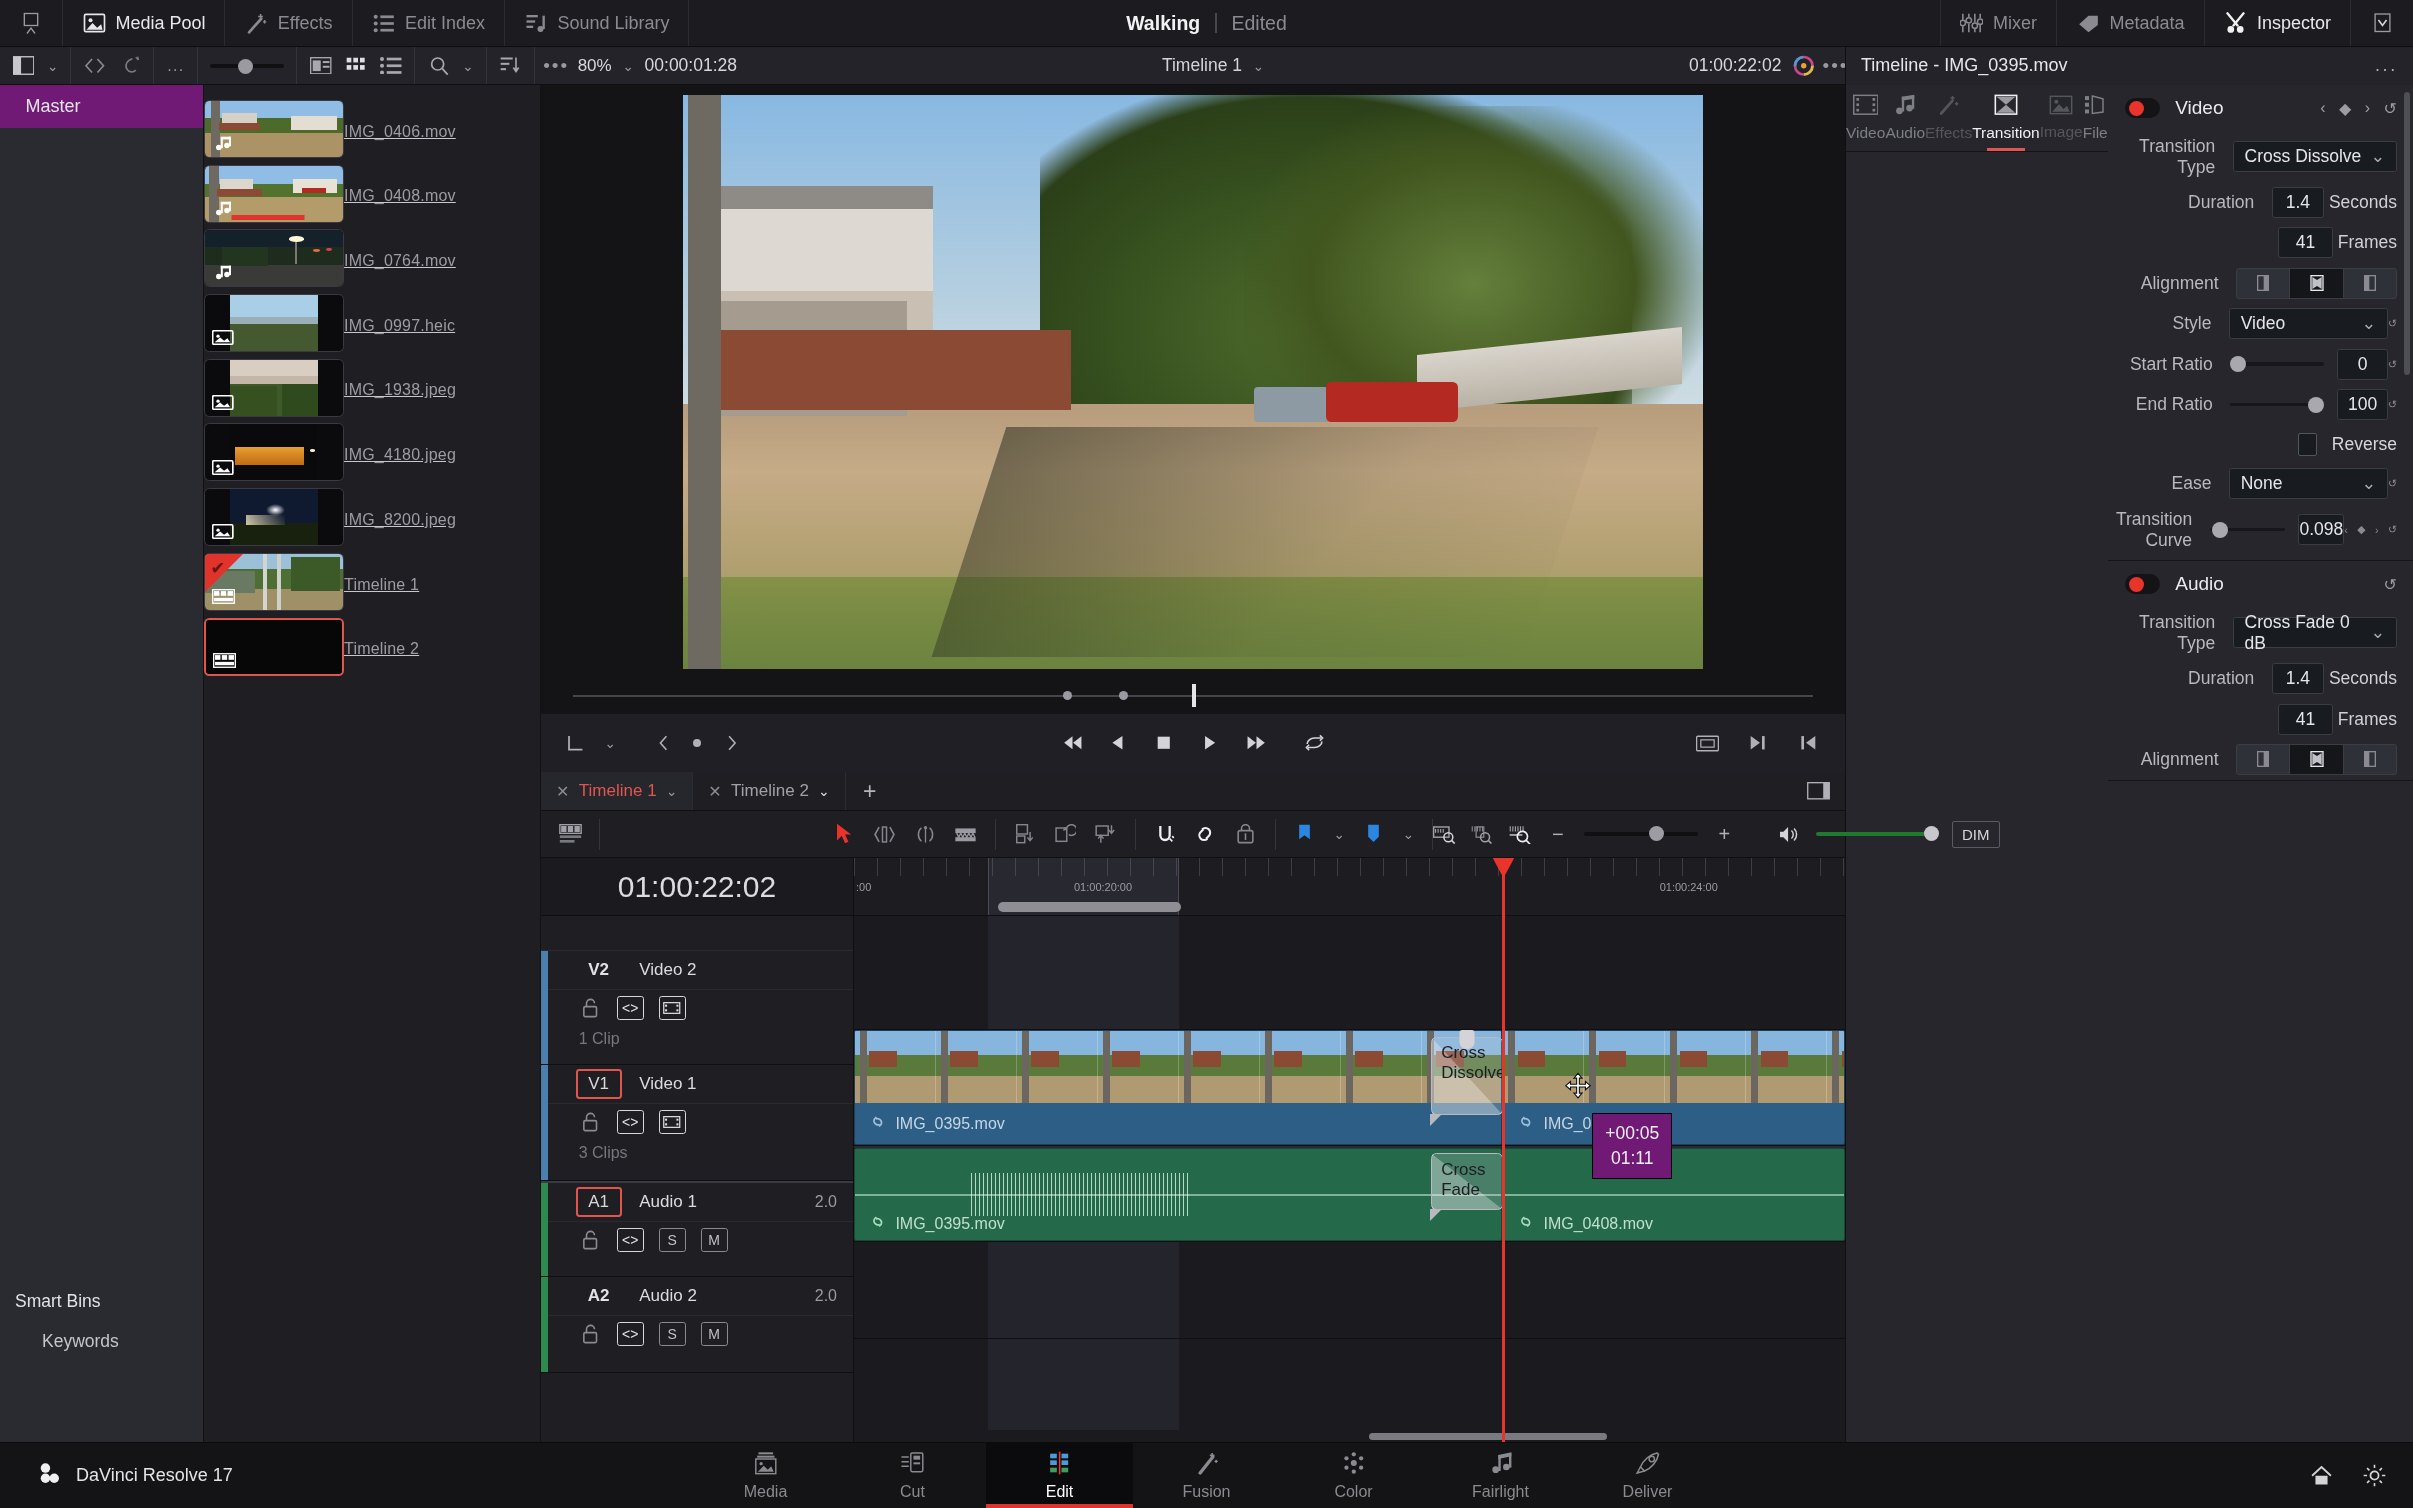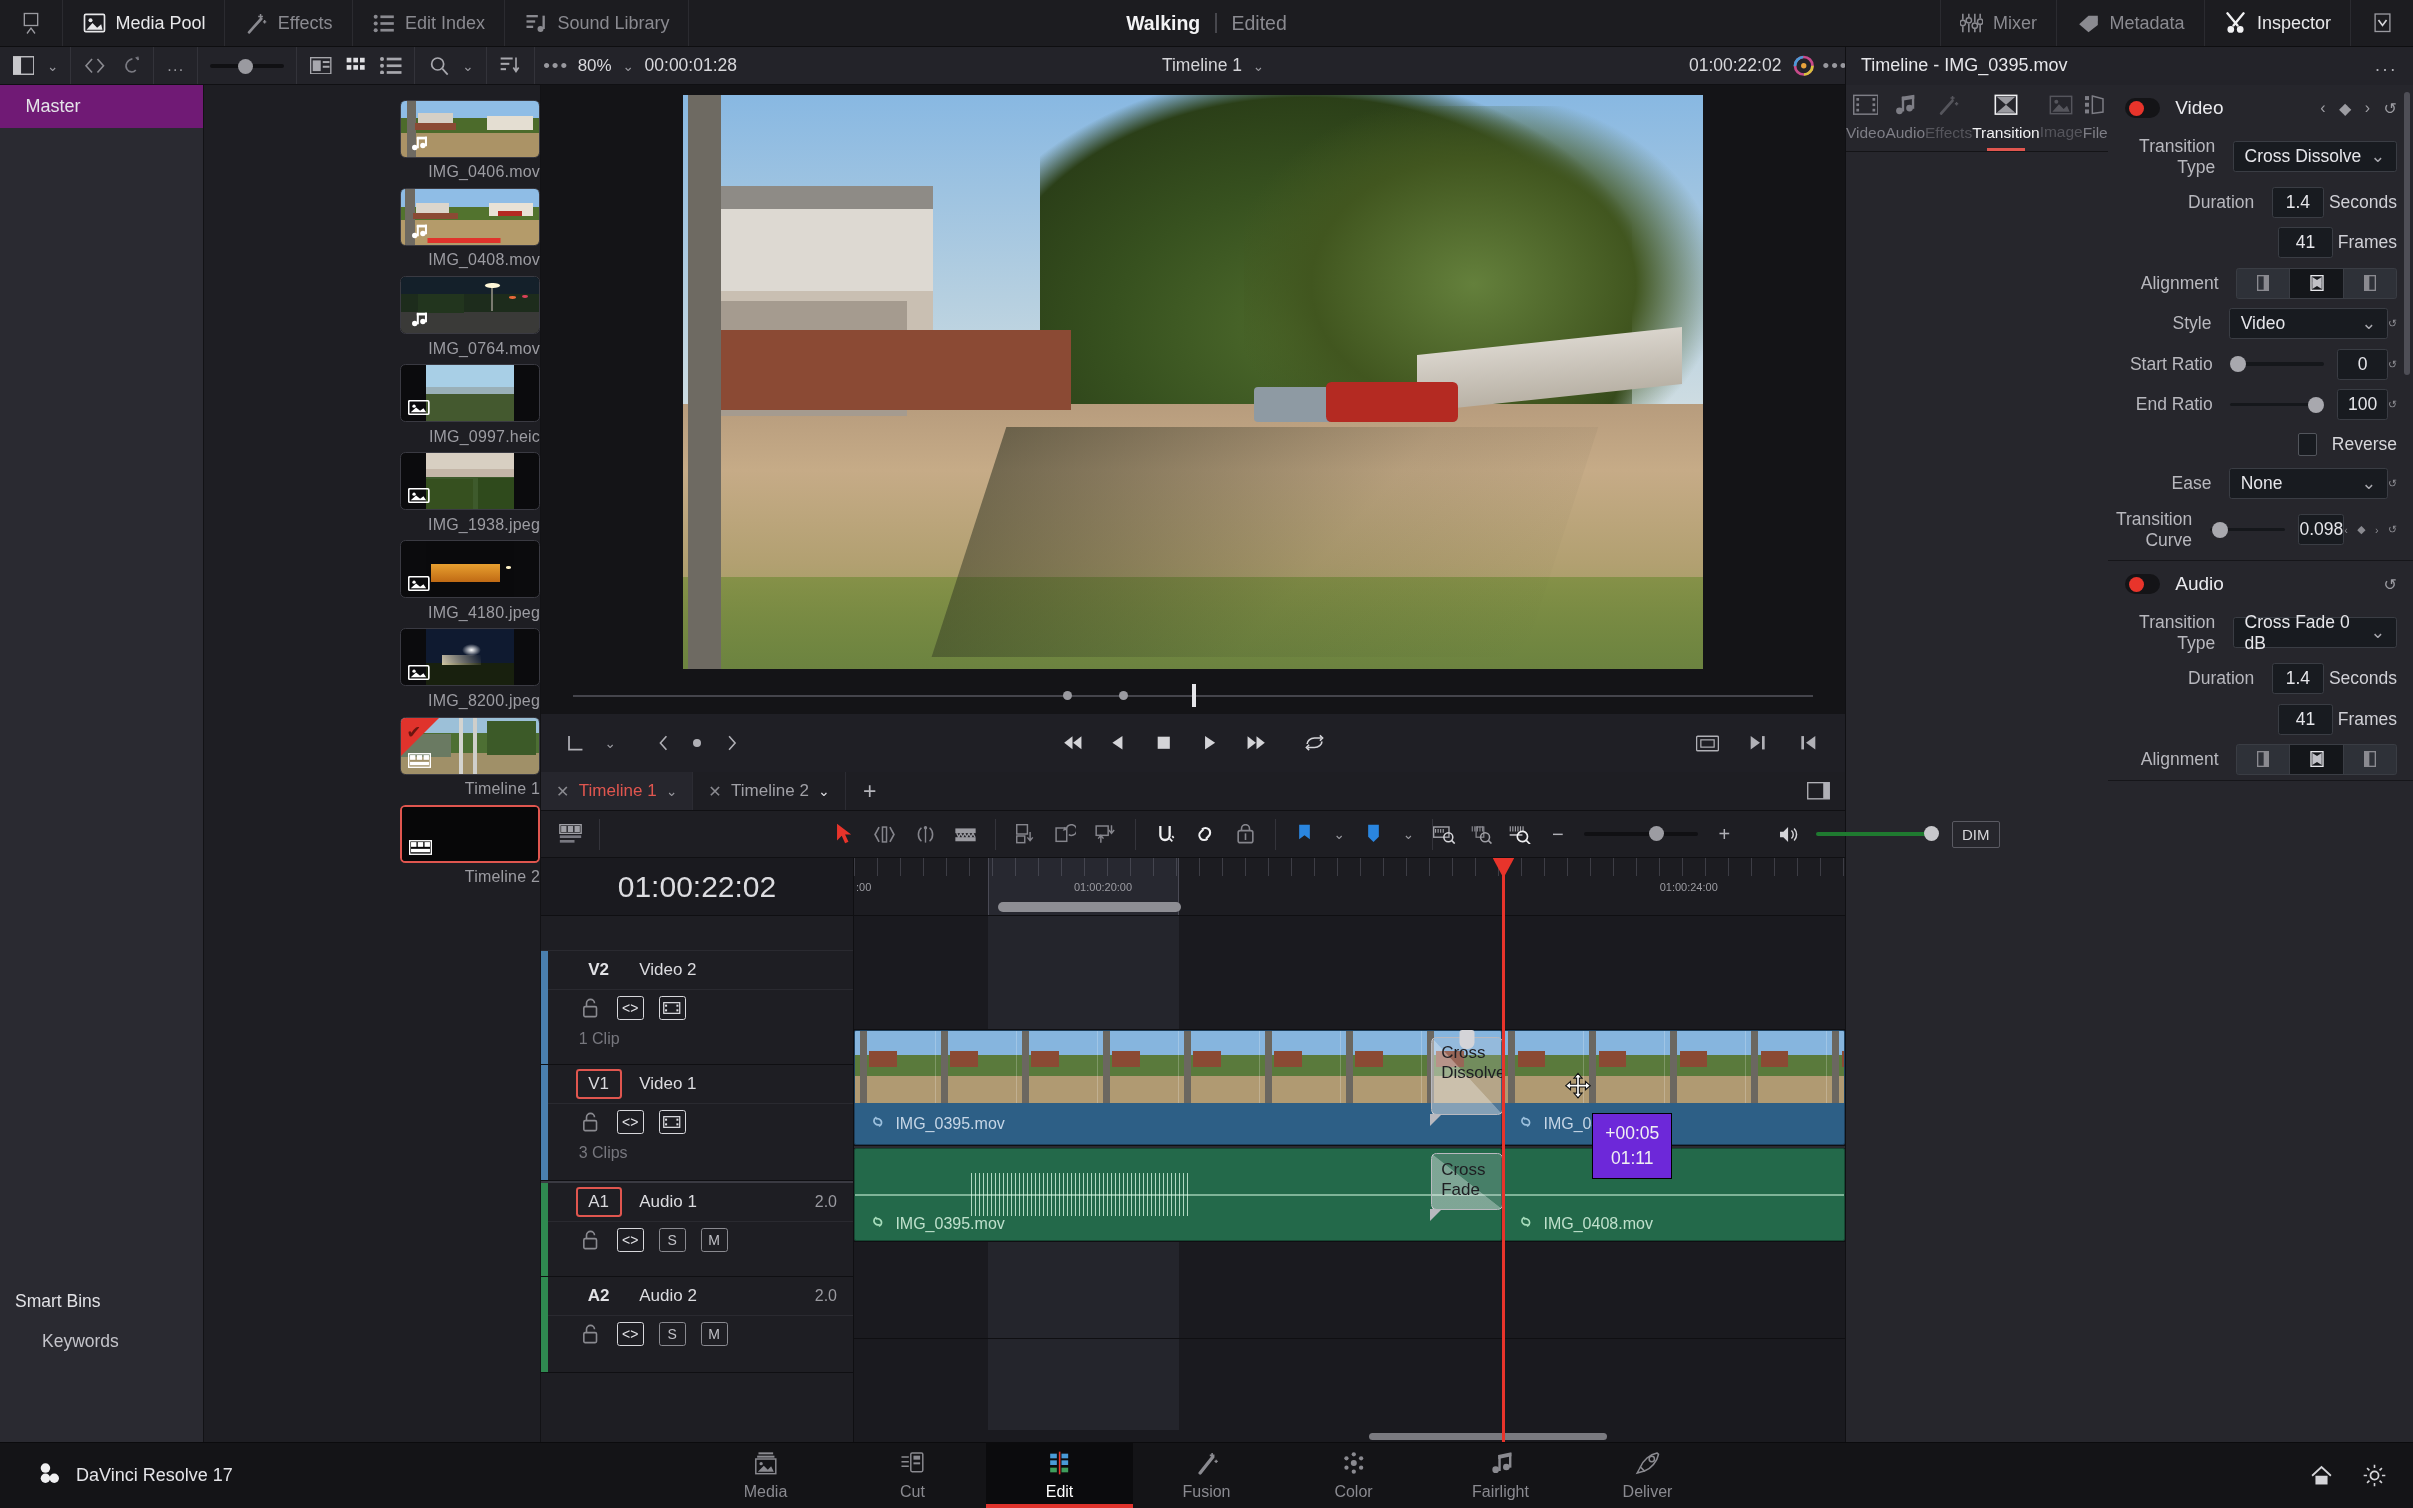--- a/index.html
+++ b/index.html
@@ -59,21 +59,21 @@
   
   .bins { width: 204px; background: #2a2a31; display: flex; flex-direction: column; flex: none; border-right: 0.7px solid #121215; }
   .bins-top { background: #701a75; padding: 10.8px 0 10.8px 25.6px; font-size: 18px; color: #e4e4e8; }
   .bins-spacer { flex: 1; }
   .bins-row { padding: 9.4px 0 9.4px 15px; font-size: 17.5px; color: #e2e2e6; }
   .bins-row.sub { padding-left: 42px; color: #c4c4ca; }
 
   
   .pool { width: 337px; background: #1e1e23; flex: none; border-right: 0.7px solid #121215;
           padding: 15px 0 0 0; overflow: hidden; }
-  .thumb-item { display: flex; flex-direction: column; align-items: flex-end; margin-bottom: 6.7px; }
+  .thumb-item { display: flex; align-items: center; margin-bottom: 6.7px; text-decoration: underline; }
   .thumb {
     width: 140px; height: 58px; border-radius: 5.4px; overflow: hidden; position: relative;
     background: #0b0b0d; border: 1.3px solid #3a3a42;
   }
   .thumb.sel { border: 2.7px solid #e0564f; }
   .thumb .badge { position: absolute; left: 6px; bottom: 4.7px; width: 24px; height: 17.5px;
     display: flex; align-items: center; justify-content: center; color: #fff; }
   .thumb .redbar { position: absolute; left: 46%; transform: translateX(-50%); bottom: 2px; width: 73px; height: 4.7px; background: #e0332c; }
   .thumb .corner { position: absolute; left: 0; top: 0; width: 0; height: 0;
     border-left: 38px solid #e0332c; border-bottom: 38px solid transparent; }
@@ -203,21 +203,21 @@
   }
   .trans .tail { position: absolute; left: -1.3px; bottom: -12px; width: 0; height: 0;
     border-left: 12px solid #b9b9bf; border-bottom: 12px solid transparent; }
   .trans .handle { position: absolute; left: 50%; transform: translateX(-50%); top: -8px;
     width: 15px; height: 19px; background: #d4d4d8; border-radius: 2.7px 2.7px 6.7px 6.7px; }
   .trans-diag { position: absolute; inset: 0; background: linear-gradient(to top right, rgba(255,255,255,.30) 49.6%, transparent 50.4%); }
 
   .playhead { position: absolute; top: 0; bottom: 0; width: 2.7px; background: #e8342b; z-index: 30; }
   .playhead-top { position: absolute; top: 0; left: -9.4px; width: 21.5px; height: 20px; background: #e8342b;
     clip-path: polygon(0 0, 100% 0, 50% 100%); }
-  .tooltip { position: absolute; background: #6d28d9; color: #f0f0f2; font-size: 17.5px; line-height: 1.45;
+  .tooltip { position: absolute; background: #701a75; color: #f0f0f2; font-size: 17.5px; line-height: 1.45;
     padding: 6.7px 12px; text-align: center; z-index: 40; border: 0.7px solid #000; }
   .cursor-move { position: absolute; z-index: 35; color: #fff; }
   .hscroll { position: absolute; left: 0; right: 0; bottom: 0; height: 12px; background: #1a1a1f; }
   .hscroll i { position: absolute; left: 52%; width: 24%; top: 2.7px; height: 7.4px; background: #7a7a80; border-radius: 4px; }
 
   
   .insp { width: 568px; flex: none; background: #26262c; border-left: 0.7px solid #101013; display: flex; flex-direction: row; }
   .insp-tabs { height: 67px; display: flex; align-items: stretch; border-bottom: 0.7px solid #141417; background: #26262c; }
   .insp-tab { flex: 1; display: flex; flex-direction: column; align-items: center; justify-content: center; gap: 4px;
     font-size: 15.5px; color: #7e7e86; position: relative; }

